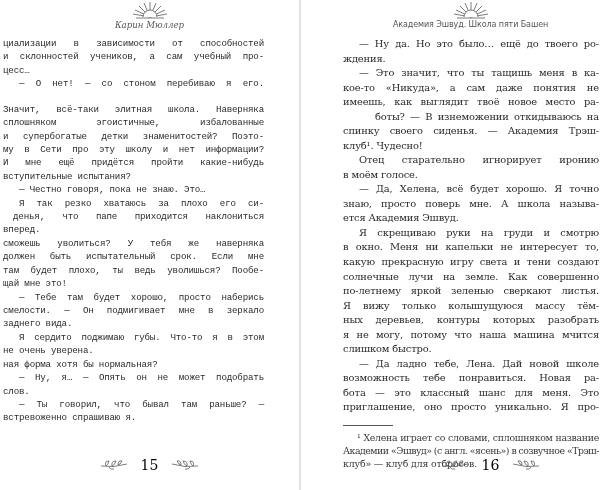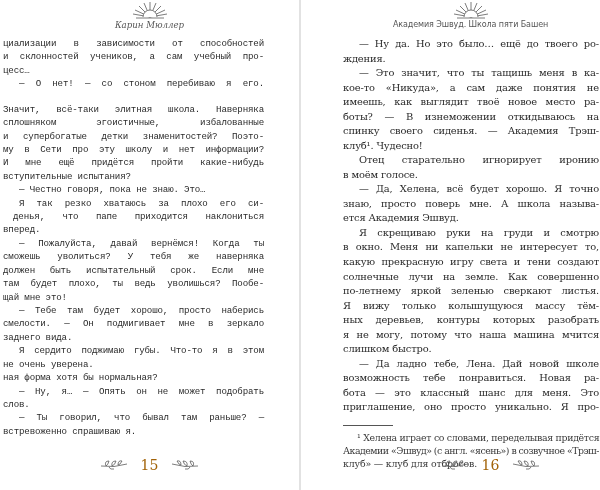--- a/index.html
+++ b/index.html
@@ -40,21 +40,21 @@
   }
   .footnote {
     position:absolute; left:42px; top:431px; width:256px;
     font-size:9.4px; line-height:13px; color:#3a3a3a; letter-spacing:-0.15px;
   }
   .footnote .line { height:13px; }
   .footnote .line.indent { padding-left:14px; }
 
   .folio {
     position:absolute; top:456px; left:0; right:0; text-align:center;
-    font-size:14px; color:#a16207; height:20px;
+    font-size:14px; color:#000000; height:20px;
   }
   .folio .num { display:inline-block; margin:0 8px; vertical-align:middle; }
   .folio svg { vertical-align:middle; }
   .page-left .folio { left:0; width:299px; }
   .page-right .folio { left:0; width:299px; }
 </style>
 </head>
 <body>
 
 <div class="page page-left">
@@ -85,21 +85,20 @@
       <span class="line" style="height: 13.4333px; margin-top: 12px;">Значит, всё-таки элитная школа. Наверняка</span>
       <span class="line" style="height: 13.4333px;">сплошняком эгоистичные, избалованные</span>
       <span class="line" style="height: 13.4333px;">и супербогатые детки знаменитостей? Поэто-</span>
       <span class="line" style="height: 13.4333px;">му в Сети про эту школу и нет информации?</span>
       <span class="line" style="height: 13.4333px;">И мне ещё придётся пройти какие-нибудь</span>
       <span class="line last" style="height: 13.4333px;">вступительные испытания?</span>
       <span class="line indent last" style="height: 13.4333px;">— Честно говоря, пока не знаю. Это…</span>
       <span class="line indent" style="height: 13.4333px;">Я так резко хватаюсь за плохо его си-</span>
       <span class="line" style="height: 13.4333px; margin-left: 10px;">денья, что папе приходится наклониться</span>
       <span class="line last" style="height: 13.4333px;">вперед.</span>
-      <span class="line indent" style="height: 13.4333px;">— Пожалуйста, давай вернёмся! Когда ты</span>
       <span class="line" style="height: 13.4333px;">сможешь уволиться? У тебя же наверняка</span>
       <span class="line" style="height: 13.4333px;">должен быть испытательный срок. Если мне</span>
       <span class="line" style="height: 13.4333px;">там будет плохо, ты ведь уволишься? Пообе-</span>
       <span class="line last" style="height: 13.4333px;">щай мне это!</span>
       <span class="line indent" style="height: 13.4333px;">— Тебе там будет хорошо, просто наберись</span>
       <span class="line" style="height: 13.4333px;">смелости. — Он подмигивает мне в зеркало</span>
       <span class="line last" style="height: 13.4333px;">заднего вида.</span>
       <span class="line indent" style="height: 13.4333px;">Я сердито поджимаю губы. Что-то я в этом</span>
       <span class="line last" style="height: 13.4333px;">не очень уверена.</span>
       <span class="line last" style="height: 13.4333px;">ная форма хотя бы нормальная?</span>
@@ -153,21 +152,21 @@
     </svg>
     <div class="head-text">Академия Эшвуд. Школа пяти Башен</div>
   </div>
 
   <div class="body-text" id="right-body" style="line-height: 14.5385px; font-size: 9.88615px;">
       <span class="line indent" style="height: 14.5385px;">— Ну да. Но это было… ещё до твоего ро-</span>
       <span class="line last" style="height: 14.5385px;">ждения.</span>
       <span class="line indent" style="height: 14.5385px;">— Это значит, что ты тащишь меня в ка-</span>
       <span class="line" style="height: 14.5385px;">кое-то «Никуда», а сам даже понятия не</span>
       <span class="line" style="height: 14.5385px;">имеешь, как выглядит твоё новое место ра-</span>
-      <span class="line" style="height: 14.5385px;">боты? — В изнеможении откидываюсь на</span>
+      <span class="line" style="height: 14.5385px; margin-left: 32px;">боты? — В изнеможении откидываюсь на</span>
       <span class="line" style="height: 14.5385px;">спинку своего сиденья. — Академия Трэш-</span>
       <span class="line last" style="height: 14.5385px;">клуб¹. Чудесно!</span>
       <span class="line indent" style="height: 14.5385px;">Отец старательно игнорирует иронию</span>
       <span class="line last" style="height: 14.5385px;">в моём голосе.</span>
       <span class="line indent" style="height: 14.5385px;">— Да, Хелена, всё будет хорошо. Я точно</span>
       <span class="line" style="height: 14.5385px;">знаю, просто поверь мне. А школа называ-</span>
       <span class="line last" style="height: 14.5385px;">ется Академия Эшвуд.</span>
       <span class="line indent" style="height: 14.5385px;">Я скрещиваю руки на груди и смотрю</span>
       <span class="line" style="height: 14.5385px;">в окно. Меня ни капельки не интересует то,</span>
       <span class="line" style="height: 14.5385px;">какую прекрасную игру света и тени создают</span>
@@ -178,21 +177,21 @@
       <span class="line" style="height: 14.5385px;">я не могу, потому что наша машина мчится</span>
       <span class="line last" style="height: 14.5385px;">слишком быстро.</span>
       <span class="line indent" style="height: 14.5385px;">— Да ладно тебе, Лена. Дай новой школе</span>
       <span class="line" style="height: 14.5385px;">возможность тебе понравиться. Новая ра-</span>
       <span class="line" style="height: 14.5385px;">бота — это классный шанс для меня. Это</span>
       <span class="line" style="height: 14.5385px;">приглашение, оно просто уникально. Я про-</span>
     </div>
 
   <div class="fn-rule"></div>
   <div class="footnote" id="right-footnote">
-      <span class="line indent" style="letter-spacing: -0.30332px;">¹ Хелена играет со словами, переделывая придётся</span>
+      <span class="line indent" style="letter-spacing: -0.30332px;">¹ Хелена играет со словами, сплошняком название</span>
       <span class="line" style="letter-spacing: -0.511144px;">Академии «Эшвуд» (с англ. «ясень») в созвучное «Трэш-</span>
       <span class="line last">клуб» — клуб для отбросов.</span>
     </div>
 
   <div class="folio" style="padding-left:40px;">
     <svg width="28" height="12" viewBox="0 0 28 12">
       <g stroke="#5a5a5a" stroke-width="0.8" fill="none">
         <path d="M1 7 Q14 9 27 5"></path>
         <path d="M6 7 q-2 -5 3 -5 q-1 4 -3 5z"></path>
         <path d="M12 7 q-1 -5 4 -5 q-1 4 -4 5z"></path>

